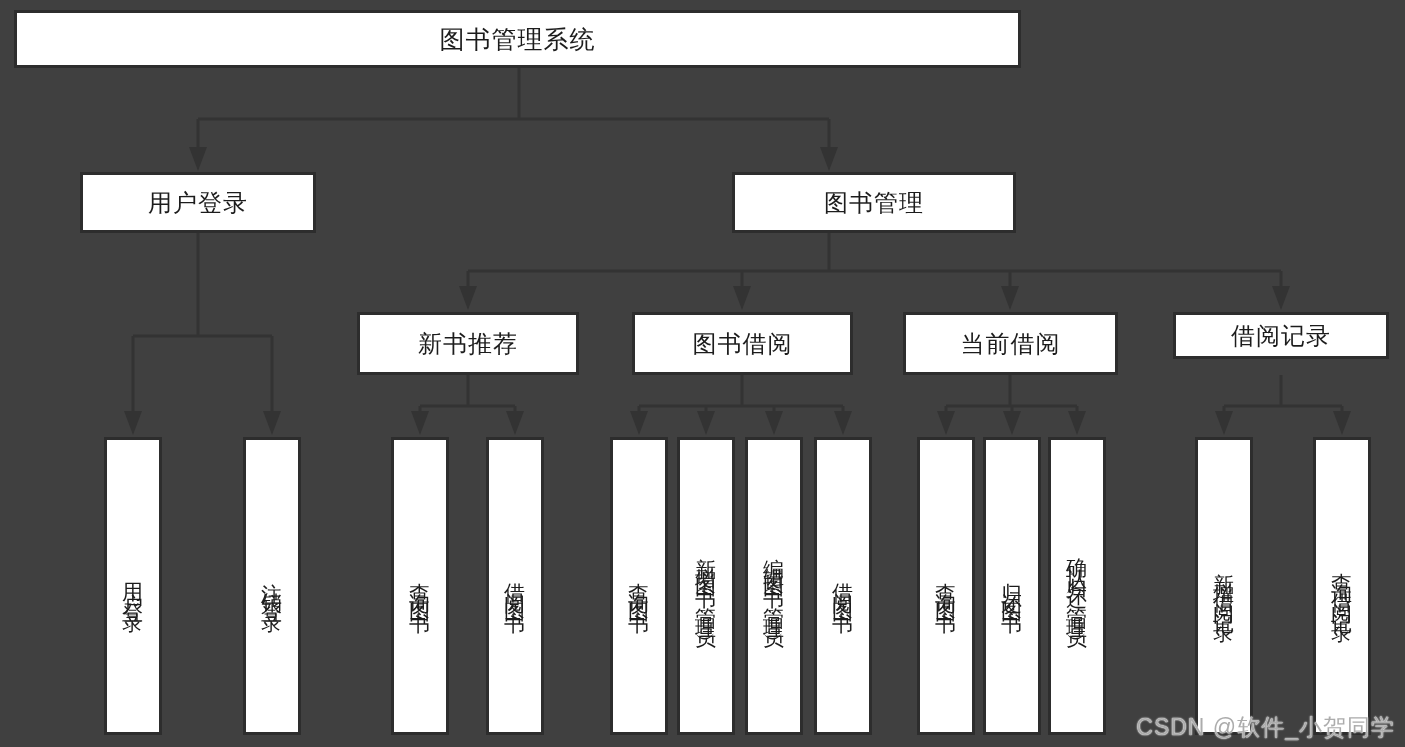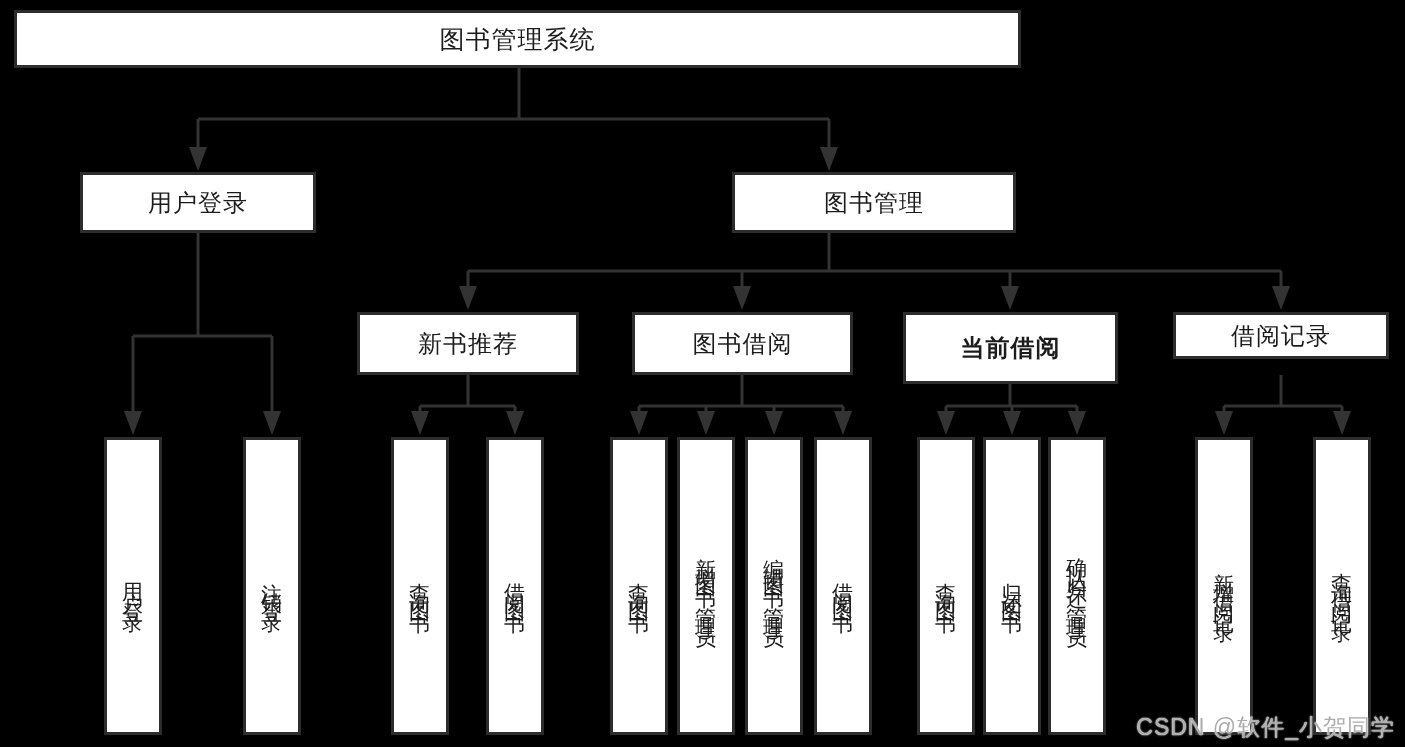--- a/index.html
+++ b/index.html
@@ -5,21 +5,21 @@
   html, body {
     margin: 0;
     padding: 0;
     background: #ffffff;
     font-family: "Liberation Sans", "DejaVu Sans", sans-serif;
   }
   .canvas {
     position: relative;
     width: 1405px;
     height: 747px;
-    background: #000000;
+    background: #404040;
     overflow: hidden;
   }
   .connectors {
     position: absolute;
     left: 0;
     top: 0;
     z-index: 0;
   }
   .box {
     position: absolute;
@@ -36,21 +36,21 @@
     font-size: 24px;
     letter-spacing: 1px;
     white-space: nowrap;
   }
   .root  { left: 14px;   top: 10px;  width: 1007px; height: 58px; }
   .root .hlabel { font-size: 25px; }
   .n-login { left: 80px;  top: 172px; width: 236px; height: 61px; }
   .n-mgmt  { left: 711px; top: 172px; width: 284px; height: 61px; margin-left: 21px; }
   .n-rec { left: 357px;  top: 312px; width: 222px; height: 63px; }
   .n-bor { left: 632px;  top: 312px; width: 221px; height: 63px; }
-  .n-cur { left: 903px;  top: 312px; width: 215px; height: 72px; font-weight: bold; }
+  .n-cur { left: 903px;  top: 312px; width: 215px; height: 63px; }
   .n-log { left: 1173px; top: 312px; width: 216px; height: 47px; }
   .leaf {
     top: 437px;
     width: 58px;
     height: 298px;
   }
   .vlabel {
     writing-mode: vertical-rl;
     text-orientation: mixed;
     font-size: 21px;

